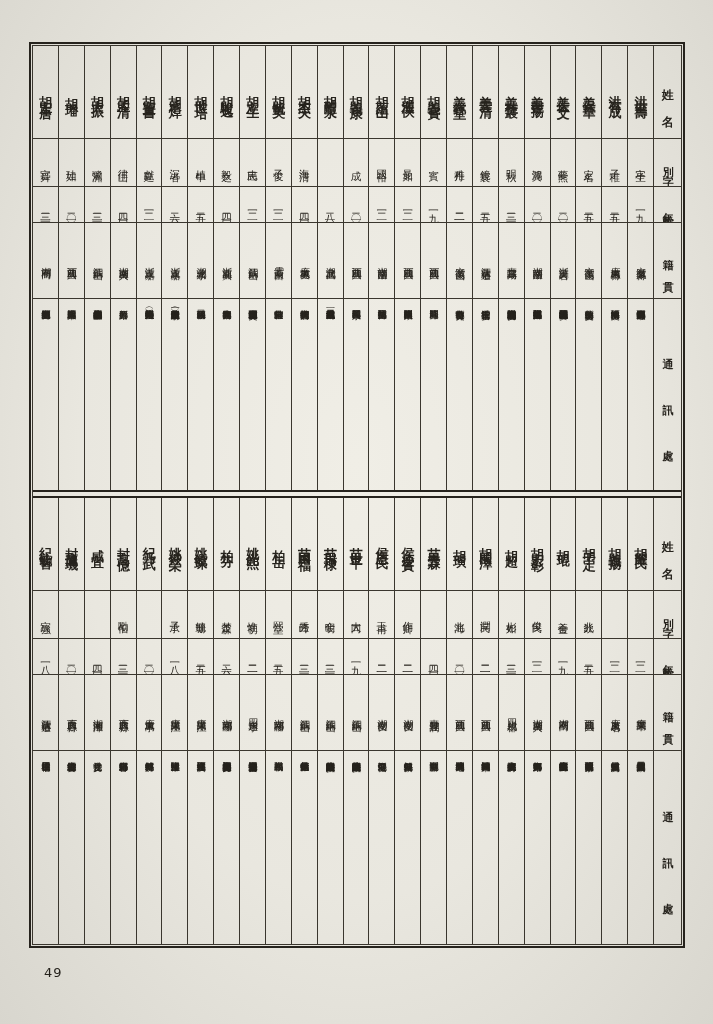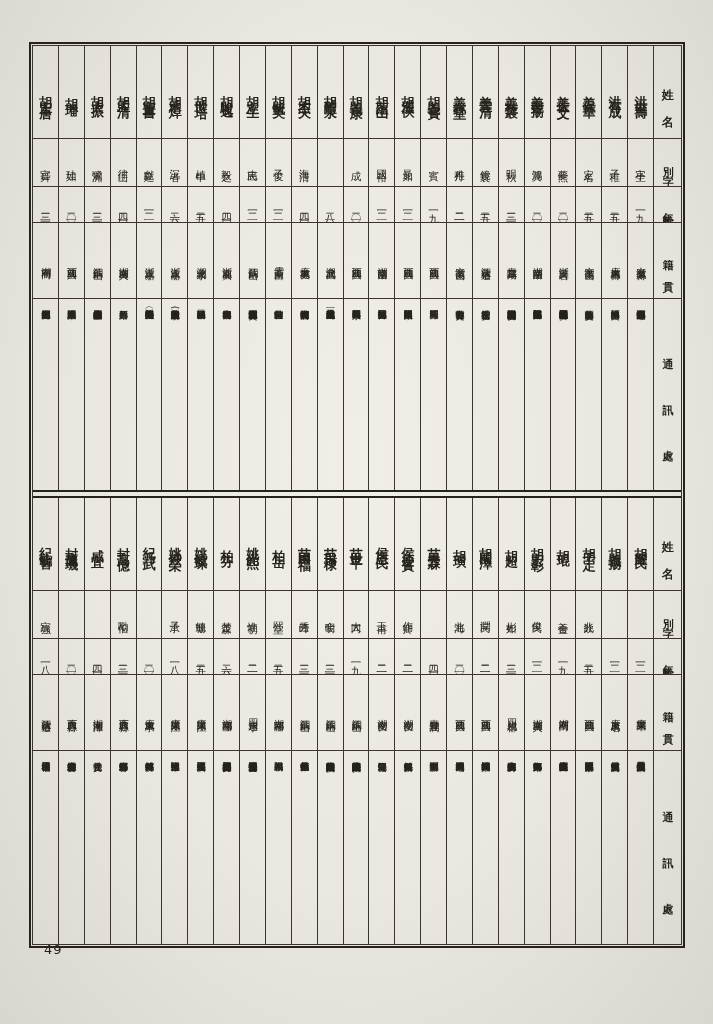--- a/index.html
+++ b/index.html
@@ -58,21 +58,21 @@
 
   .col.header .cell { font-weight:700; }
   .col.header .cell.name   .vtext { font-size:12px; letter-spacing:26px; margin-top:26px; }
   .col.header .cell.zi     .vtext { font-size:11px; letter-spacing:9px;  margin-top:9px; }
   .col.header .cell.age    .vtext { font-size:11px; letter-spacing:3px;  margin-top:3px; }
   .col.header .cell.native .vtext { font-size:11px; letter-spacing:22px; margin-top:22px; }
   .col.header .cell.addr   { align-items:center; }
   .col.header .cell.addr   .vtext { font-size:11px; letter-spacing:46px; margin-top:46px; height:auto; }
 
   .page-number {
-    position:absolute; left:44px; top:942px;
+    position:absolute; left:44px; top:965px;
     font-size:13px; letter-spacing:1px; color:var(--ink,#26231d);
   }
 </style>
 </head>
 <body>
 
 <div class="paper"></div>
 
 <div class="frame">
   <div class="frame-inner">

